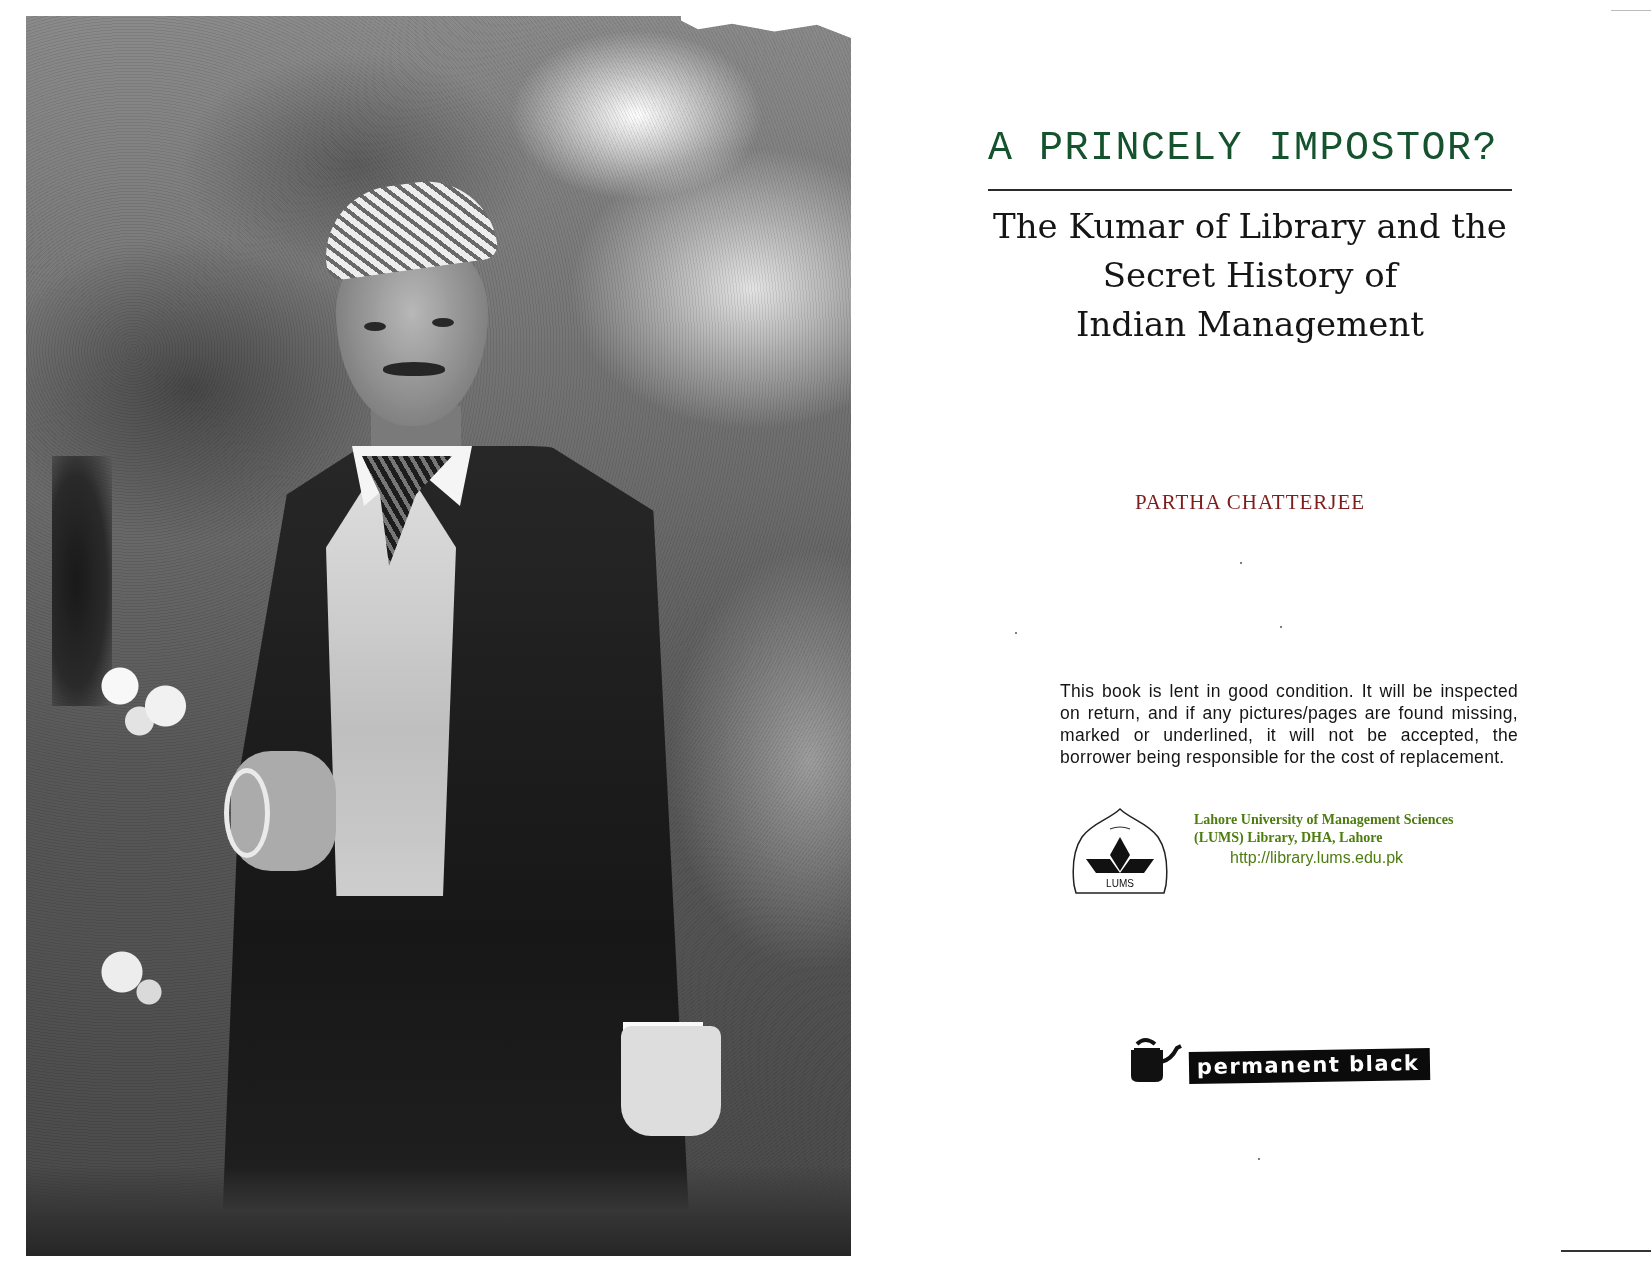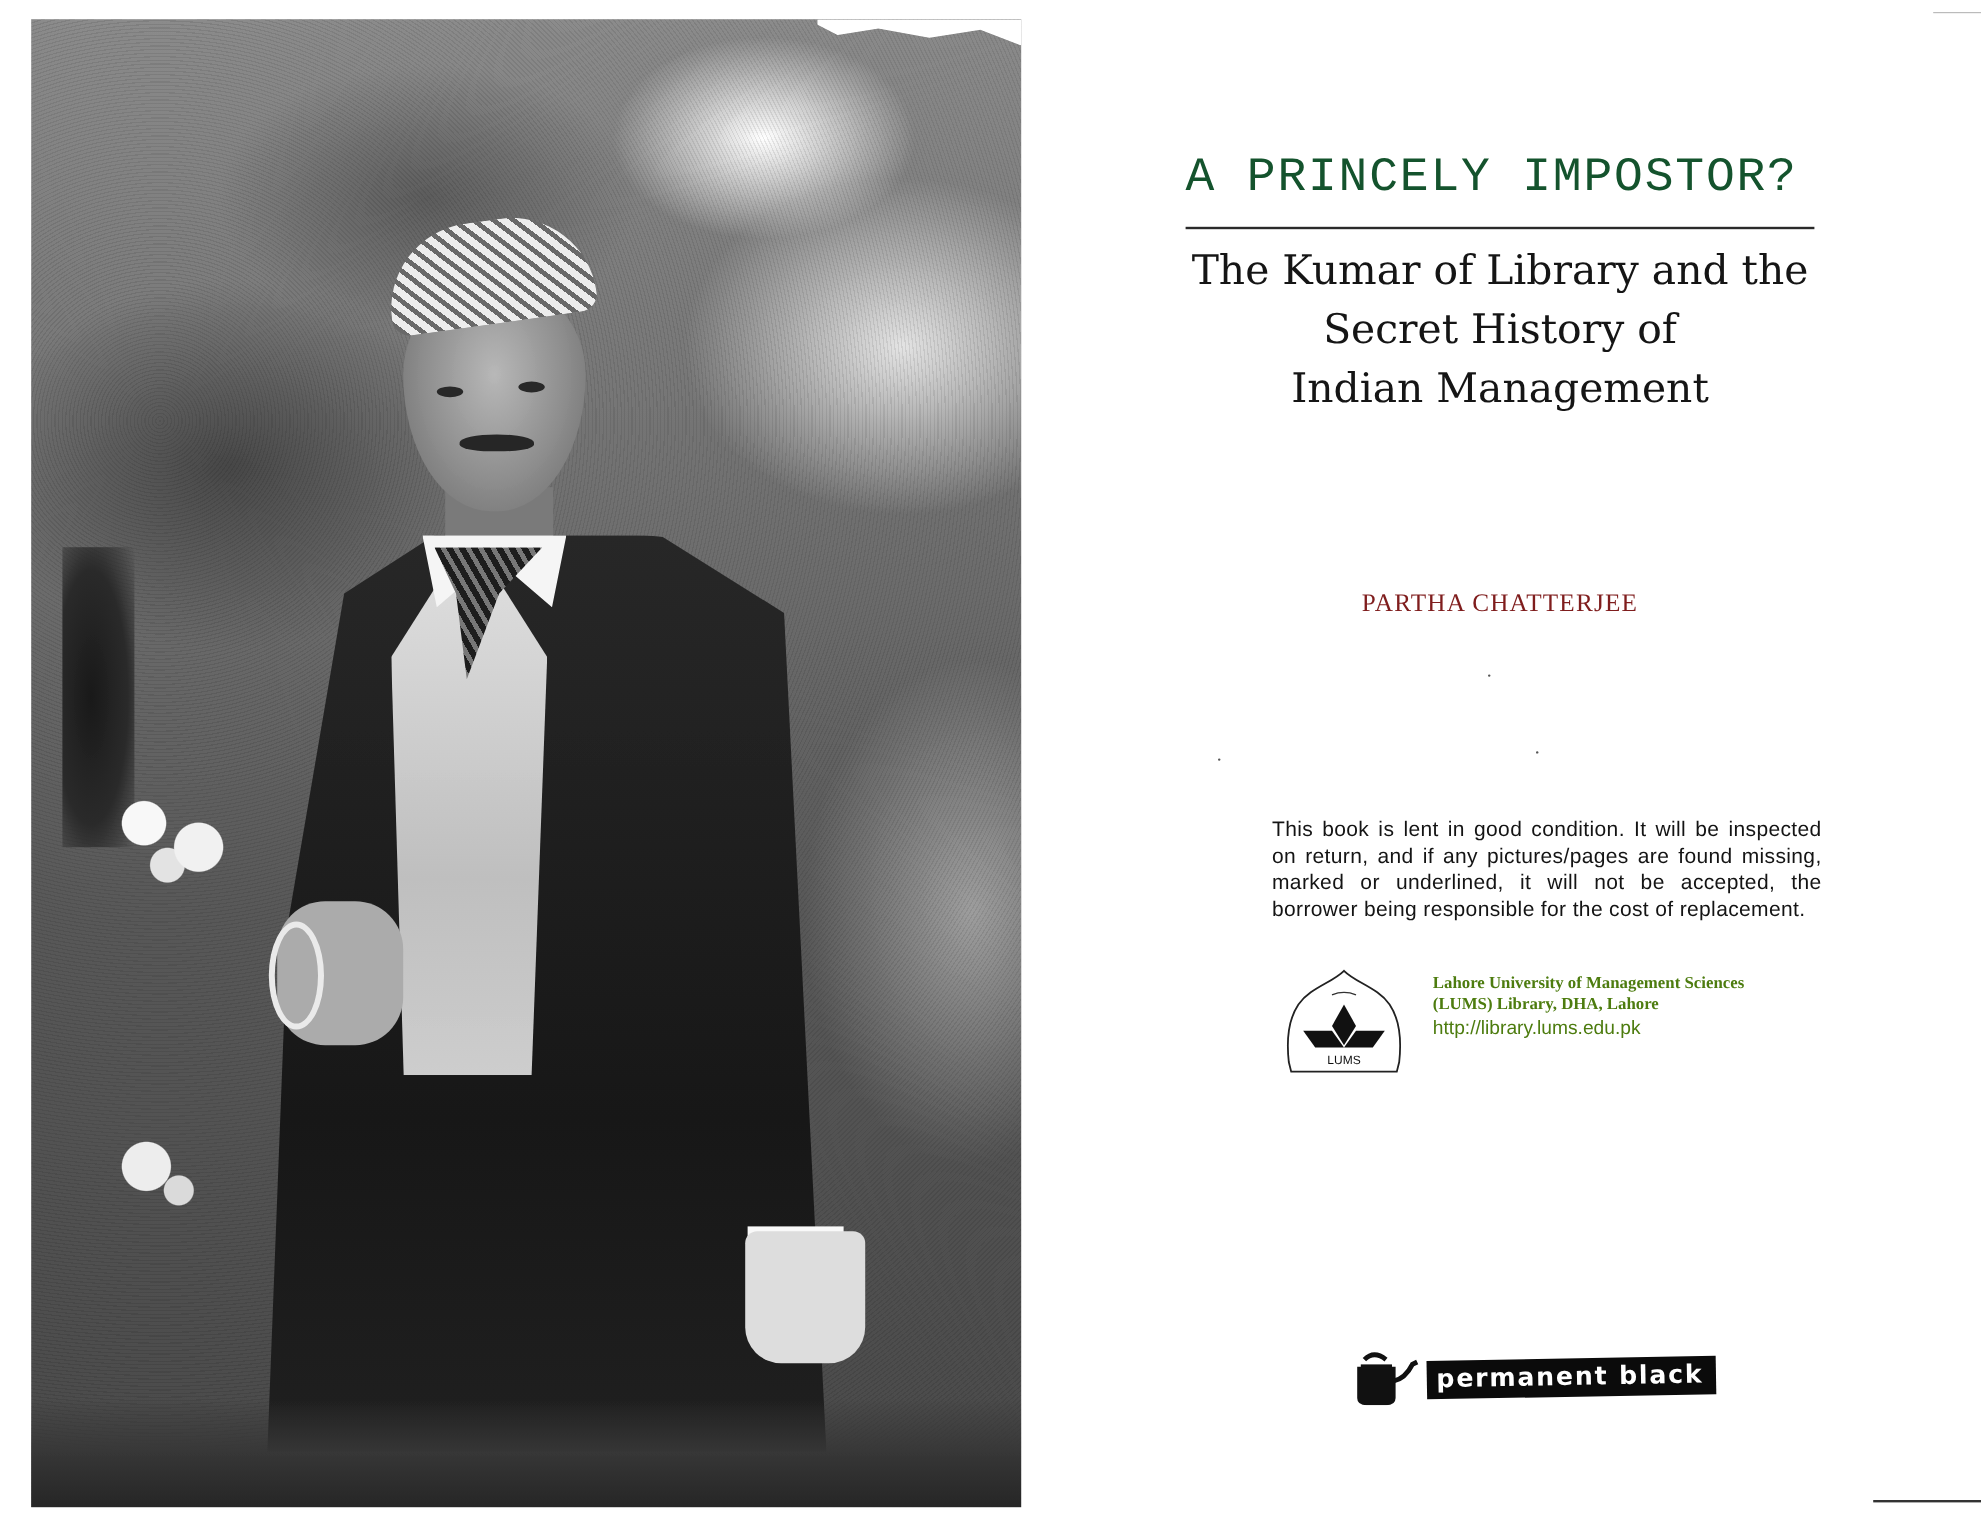--- a/index.html
+++ b/index.html
@@ -137,24 +137,24 @@
       font-family:"Liberation Sans", sans-serif; font-size:17.5px; line-height:22px;
       color:#141414; text-align:justify; text-align-last:left; letter-spacing:0.3px;
     }
     .stamp { position:absolute; left:200px; top:807px; width:460px; height:90px; }
     .stamp-logo { position:absolute; left:0; top:0; width:100px; height:90px; }
     .stamp-text {
       position:absolute; left:124px; top:4px;
       font-family:"Liberation Serif", serif; font-weight:bold; font-size:14px; line-height:18px; color:#4d7c0f;
     }
     .stamp-url {
-      display:block; font-family:"Liberation Sans", sans-serif; font-weight:normal; font-size:16px; margin-top:2px;
-    }
-
-    .publisher { position:absolute; left:255px; top:1123px; height:50px; display:flex; align-items:center; }
+      display:block; font-family:"Liberation Sans", sans-serif; font-weight:normal; font-size:16px; margin-top:2px;margin-left:36px;
+    }
+
+    .publisher { position:absolute; left:255px; top:1032px; height:50px; display:flex; align-items:flex-end; }
     .kettle { width:60px; height:46px; }
     .publisher-box {
       margin-left:4px; background:#0b0b0b; color:#fff; padding:3px 10px 5px 8px;
       font-family:"DejaVu Sans", sans-serif; font-weight:bold; font-size:21px; letter-spacing:1.5px;
       transform: rotate(-1deg);
     }
     .page-edge-line {
       position:absolute; right:0; top:1250px; width:90px; height:2px; background:#333;
     }
     .page-edge-line2 {

